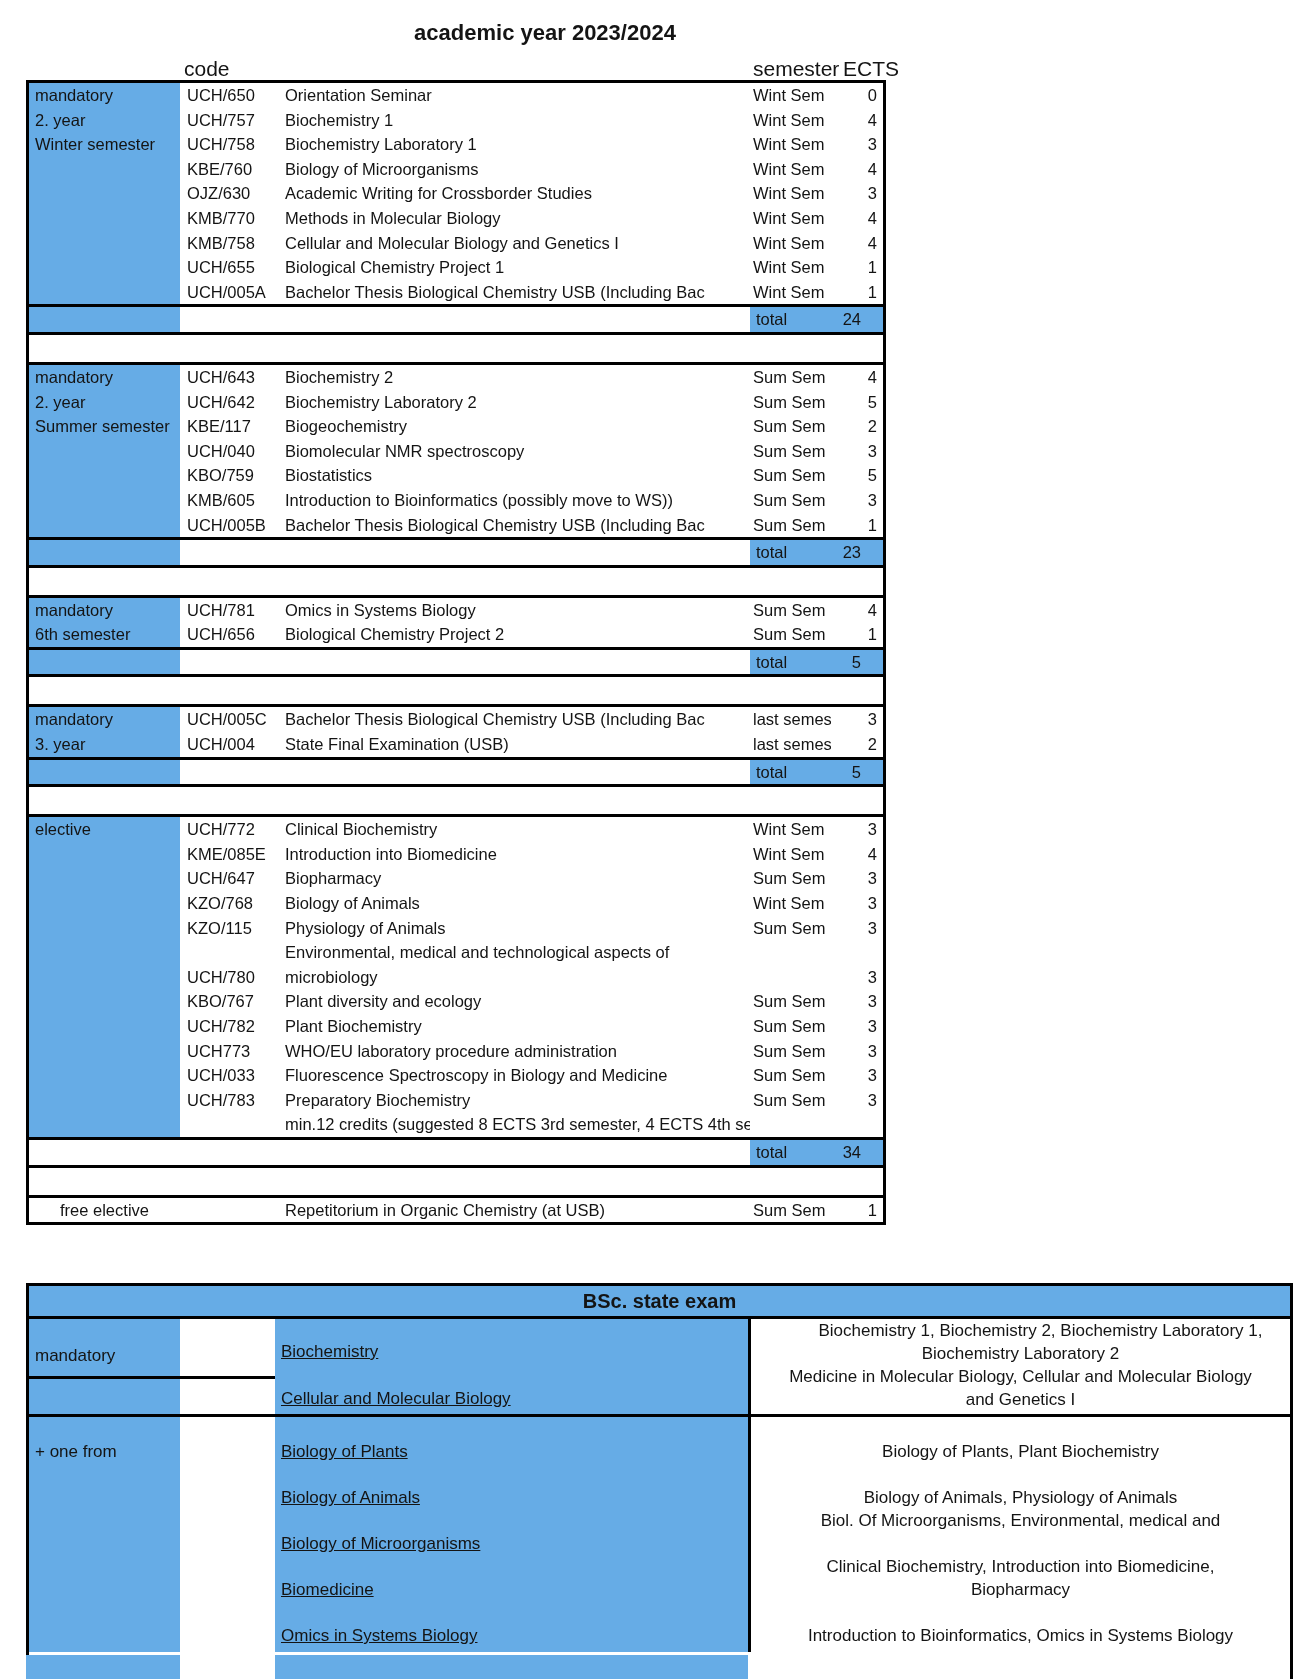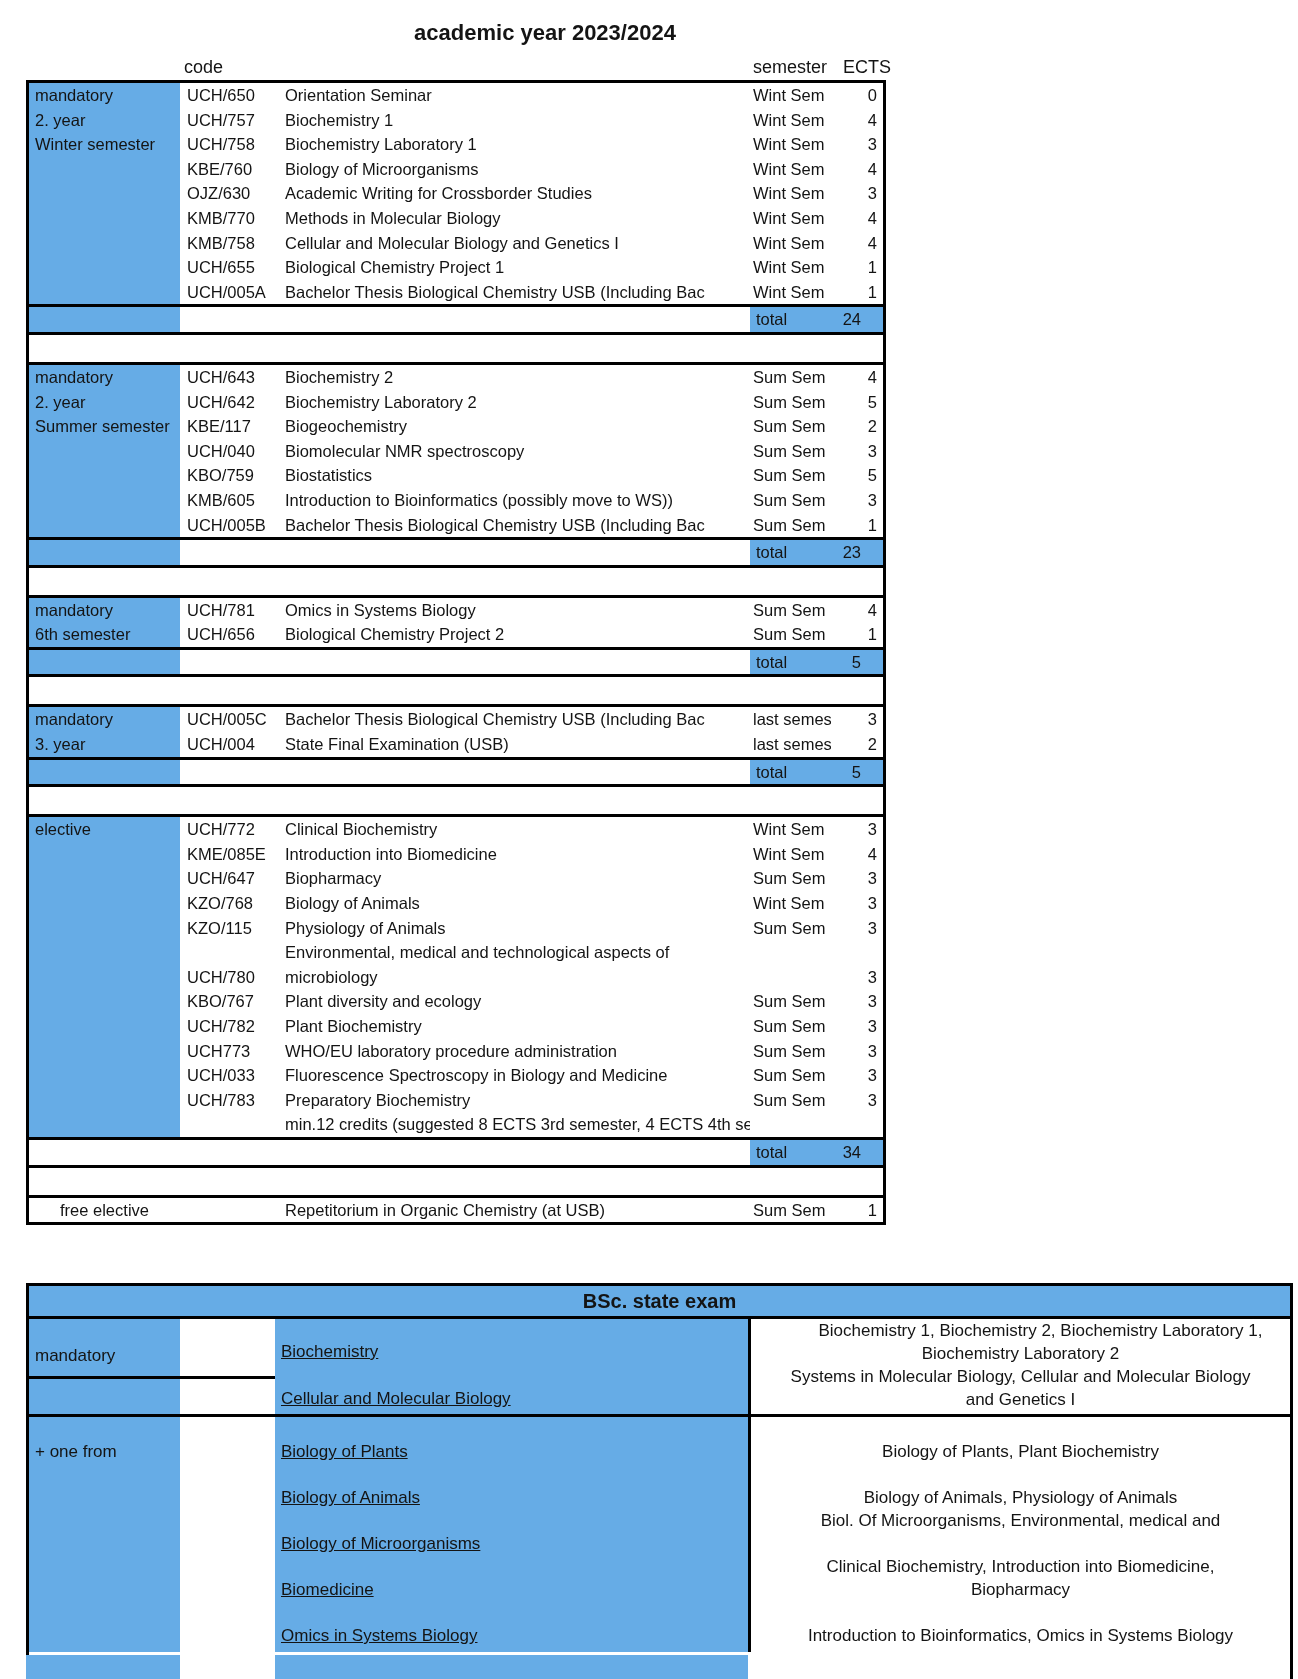--- a/index.html
+++ b/index.html
@@ -3,21 +3,21 @@
 <meta charset="utf-8">
 <style>
   html,body{margin:0;padding:0;}
   body{
     width:1298px;height:1679px;position:relative;background:#ffffff;
     font-family:"Liberation Sans", sans-serif;color:#141414;overflow:hidden;
   }
   .abs{position:absolute;}
   
   #doc-title{top:20px;left:200px;width:690px;text-align:center;font-size:22px;font-weight:bold;}
-  #main-header{top:57px;left:26px;width:860px;height:22px;font-size:18px;}
+  #main-header{top:57px;left:26px;width:860px;height:22px;font-size:21px;}
   #hdr-code{left:158px;top:0;}
   #hdr-semester{left:727px;top:0;}
   #hdr-ects{left:817px;top:0;}
   #main-table{position:absolute;top:80px;left:26px;width:860px;}
   .section-block{box-sizing:border-box;width:860px;border:3px solid #000;background:#fff;}
   .gap-row{box-sizing:border-box;width:860px;height:27px;border-left:3px solid #000;border-right:3px solid #000;background:#fff;}
   .trow{display:grid;grid-template-columns:151px 104px 466px 81px 52px;height:24.6px;line-height:24.6px;font-size:16.5px;}
   .cell{overflow:hidden;white-space:nowrap;}
   .label-cell{background:var(--blue);padding-left:6px;}
   .code-cell{padding-left:7px;}
@@ -368,21 +368,21 @@
   <div class="exam-block" id="exam-mandatory">
     <div class="colfill col1-fill"></div>
     <div class="colfill col3-fill"></div>
     <div class="colfill col-divider"></div>
     <div id="mand-subrow-line"></div>
     <div class="exam-label" style="top:27px;">mandatory</div>
     <div class="subject-label" style="top:23px;">Biochemistry</div>
     <div class="subject-label" style="top:70px;">Cellular and Molecular Biology</div>
     <div class="desc-line" style="top:2px;margin-left:20px;">Biochemistry 1, Biochemistry 2, Biochemistry Laboratory 1,</div>
     <div class="desc-line" style="top:25px;">Biochemistry Laboratory 2</div>
-    <div class="desc-line" style="top:48px;">Systems in Molecular Biology, Cellular and Molecular Biology</div>
+    <div class="desc-line" style="top:48px;">Medicine in Molecular Biology, Cellular and Molecular Biology</div>
     <div class="desc-line" style="top:71px;">and Genetics I</div>
   </div>
 
   <div class="exam-block" id="exam-onefrom">
     <div class="colfill col1-fill"></div>
     <div class="colfill col3-fill"></div>
     <div class="colfill col-divider"></div>
     <div class="exam-label" style="top:25px;">+ one from</div>
     <div class="subject-label" style="top:25px;">Biology of Plants</div>
     <div class="subject-label" style="top:71px;">Biology of Animals</div>

